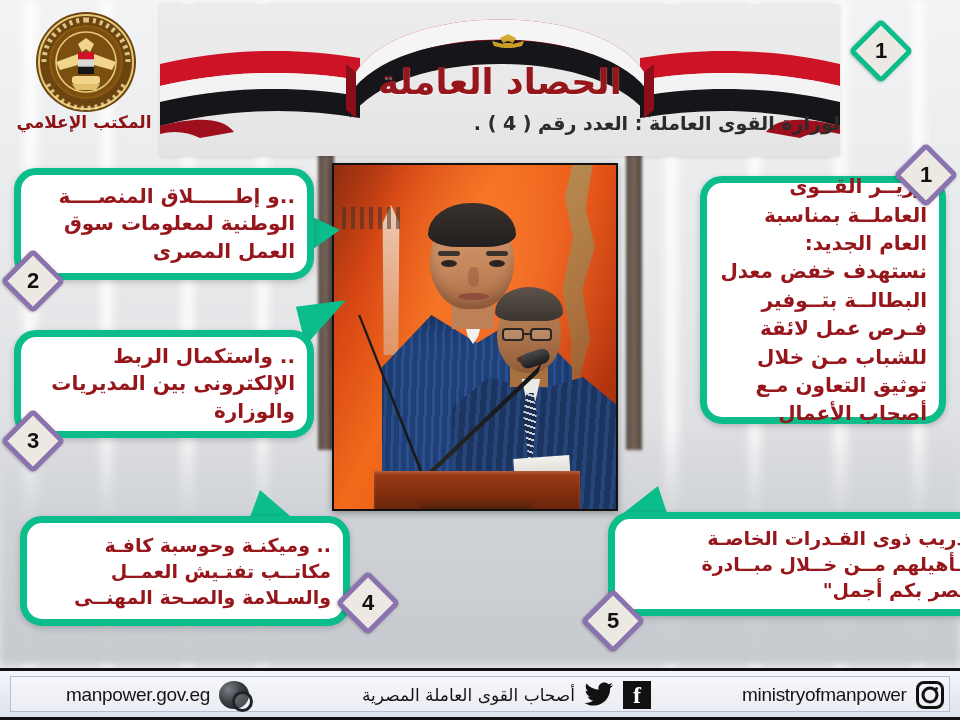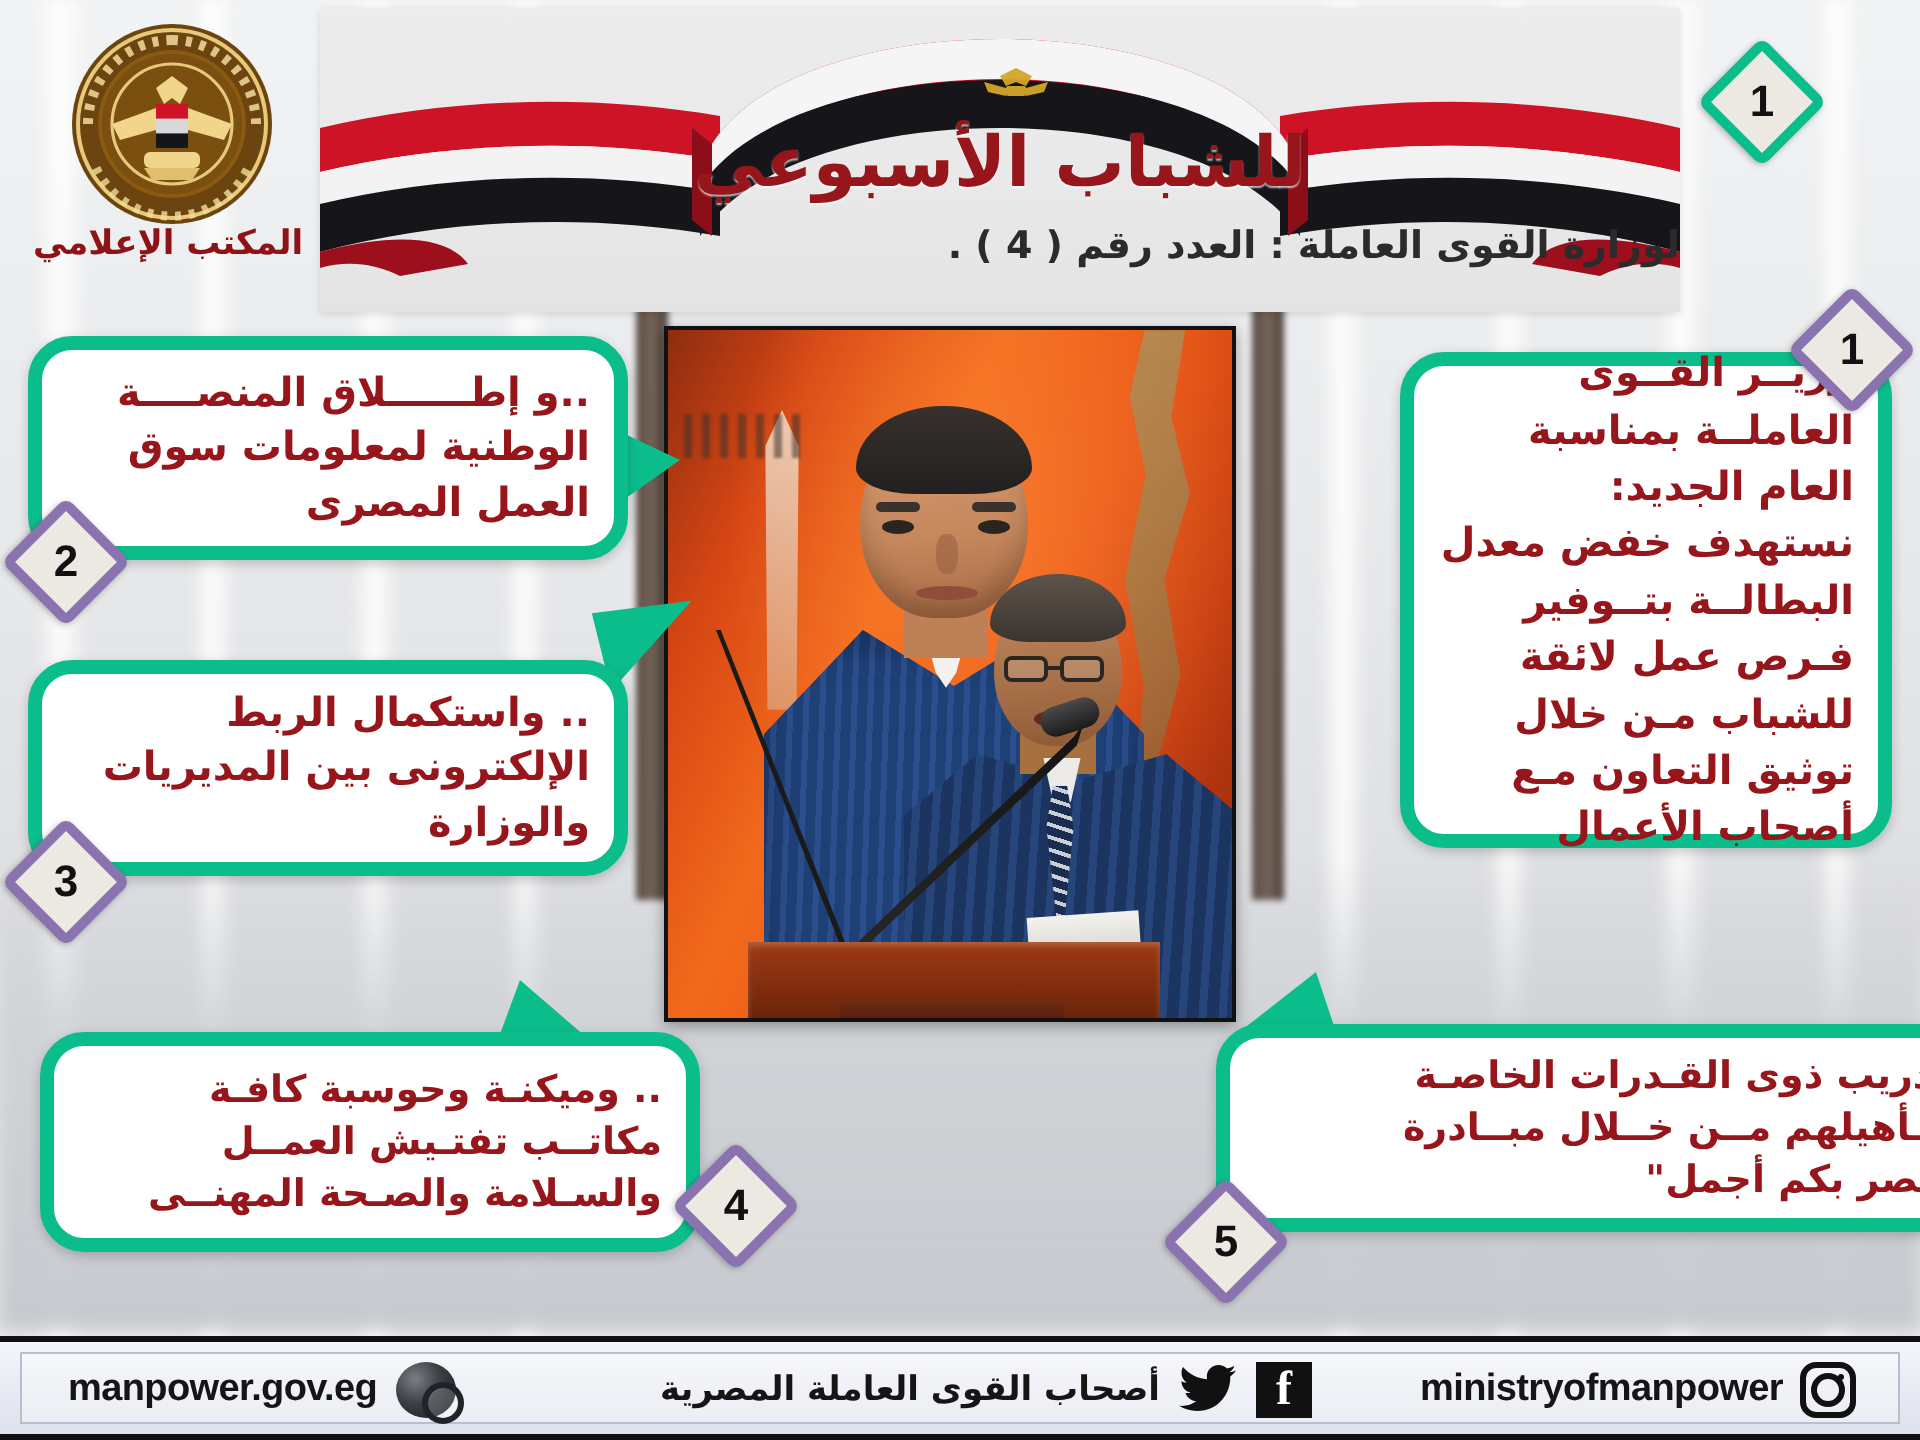--- a/index.html
+++ b/index.html
@@ -287,21 +287,21 @@
   .footer-inner {
     position:absolute; left:10px; right:10px; top:5px; bottom:5px;
     border:1px solid #b9bece; background:rgba(255,255,255,.35);
   }
   .f-item {
     position:absolute; display:flex; align-items:center; gap:9px; top:10px;
     z-index:11;
   }
   .f-text {
     font-family:"Liberation Sans", sans-serif;
-    font-size:19px; font-weight:bold; color:#151515; letter-spacing:-.3px;
+    font-size:19px; font-weight:normal; color:#151515; letter-spacing:-.3px;margin-left:32px;
   }
   .f-text.ar { font-family:"DejaVu Sans", sans-serif; direction:rtl; font-size:17px; }
   #f-web { left:34px; }
   #f-fb  { left:330px; }
   #f-ig  { left:710px; }
 
   .ic-globe {
     width:30px; height:28px; border-radius:50%;
     background:radial-gradient(circle at 32% 30%, #7a7f85 0%, #3b3f44 45%, #14171a 100%);
     position:relative; flex:0 0 auto;
@@ -375,21 +375,21 @@
         <rect x="11" y="9" width="10" height="5" rx="1" fill="#d4a62a"></rect>
         <path d="M0,7 L11,10 L11,14 L2,12 Z" fill="#d4a62a"></path>
         <path d="M32,7 L21,10 L21,14 L30,12 Z" fill="#d4a62a"></path>
       </g>
 
       <path d="M196,66 L196,112 L186,104 L186,58 Z" fill="#8c0e19"></path>
       <path d="M484,66 L484,112 L494,104 L494,58 Z" fill="#8c0e19"></path>
     </svg>
   </div>
 
-  <div class="main-title">للشباب الأسبوعي</div>
+  <div class="main-title">الحصاد العاملة</div>
   <div class="sub-title">لوزارة القوى العاملة :  العدد رقم ( 4 ) .</div>
 
   <div class="logo-box">
     <svg width="120" height="110" viewBox="0 0 120 110">
       <circle cx="58" cy="54" r="50" fill="#6b4410"></circle>
       <circle cx="58" cy="54" r="47" fill="none" stroke="#e8c97a" stroke-width="2"></circle>
       <circle cx="58" cy="54" r="37" fill="#8a5a12"></circle>
       <circle cx="58" cy="54" r="35" fill="#7a4f10"></circle>
       <circle cx="58" cy="54" r="30" fill="none" stroke="#e8c97a" stroke-width="1.6"></circle>
 

